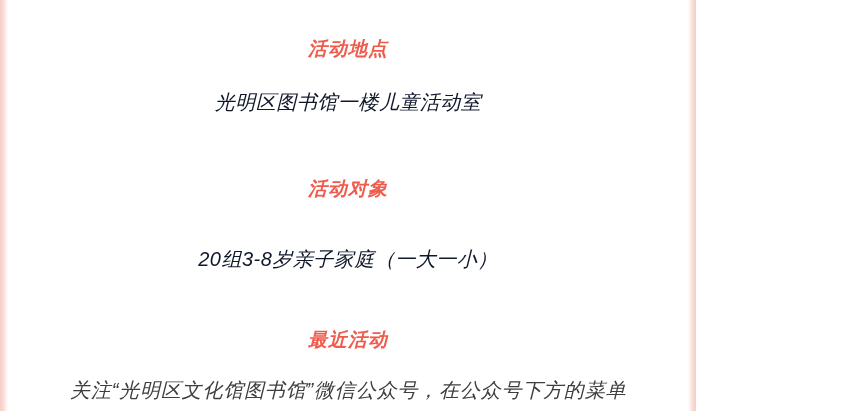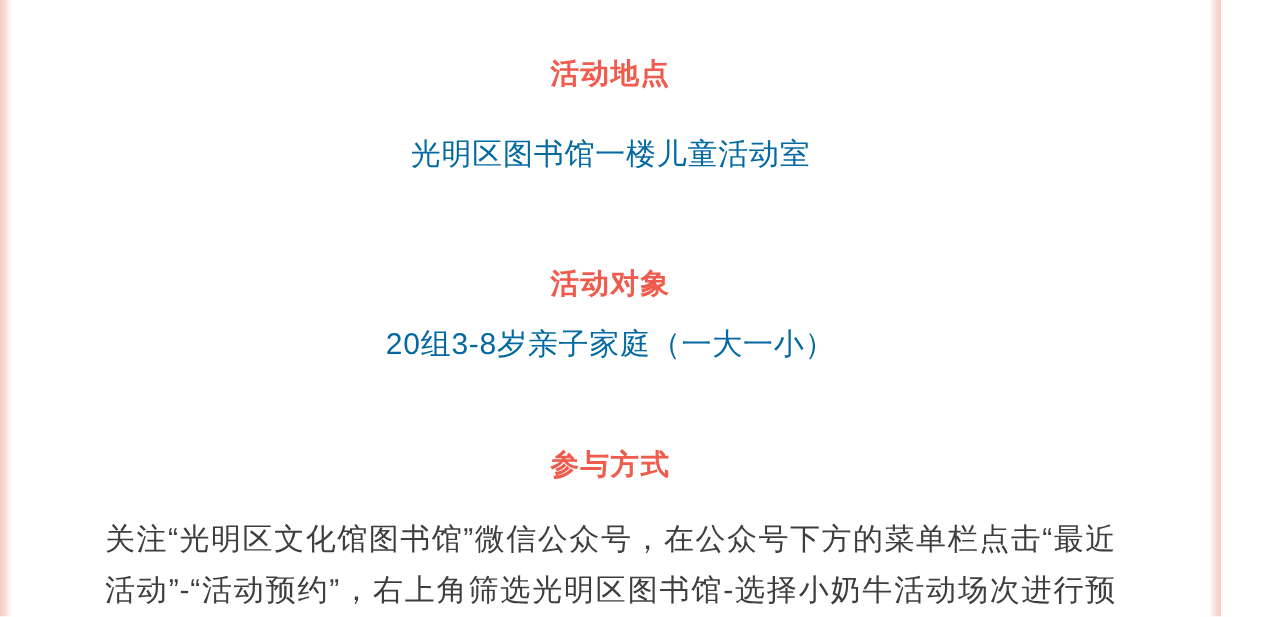--- a/index.html
+++ b/index.html
@@ -8,24 +8,25 @@
   }
   body {
     width: 844px;
     height: 411px;
     background: #ffffff;
     font-family: "Liberation Sans", sans-serif;
     overflow: hidden;
   }
   .page {
     position: relative;
-    width: 814px;
+    width: 696px;
     height: 411px;
     background: #ffffff;
     box-sizing: border-box;
+    font-style: italic;
   }
   
   .edge {
     position: absolute;
     top: 0;
     bottom: 0;
     width: 8px;
   }
   .edge-left {
     left: 0;
@@ -48,37 +49,37 @@
     width: 100%;
   }
   .sec-title {
     color: #ef5b4c;
     font-weight: bold;
     font-size: 19px;
     text-align: center;
     letter-spacing: 1px;
   }
   .sec-body {
-    color: #0369a1;
+    color: #0f172a;
     font-size: 20px;
     text-align: center;
     letter-spacing: 0.5px;
   }
   .sec-body-justify {
     color: #3e3e3e;
     font-size: 20px;
     text-align: justify;
     text-align-last: left;
     line-height: 34px;
     letter-spacing: 0.5px;
   }
   .s1-title { margin-top: 36px; }
   .s1-body  { margin-top: 27px; }
   .s2-title { margin-top: 60px; }
-  .s2-body  { margin-top: 14px; }
+  .s2-body  { margin-top: 44px; }
   .s3-title { margin-top: 54px; }
   .s3-body  { margin-top: 20px; }
 </style>
 </head>
 <body>
 
 <div class="page">
 
   <div class="edge edge-left"></div>
   <div class="edge edge-right"></div>
@@ -89,18 +90,18 @@
       <div class="sec-title s1-title">活动地点</div>
       <div class="sec-body s1-body">光明区图书馆一楼儿童活动室</div>
     </div>
 
     <div class="section">
       <div class="sec-title s2-title">活动对象</div>
       <div class="sec-body s2-body">20组3-8岁亲子家庭（一大一小）</div>
     </div>
 
     <div class="section">
-      <div class="sec-title s3-title">参与方式</div>
+      <div class="sec-title s3-title">最近活动</div>
       <div class="sec-body-justify s3-body">关注“光明区文化馆图书馆”微信公众号，在公众号下方的菜单栏点击“最近活动”-“活动预约”，右上角筛选光明区图书馆-选择小奶牛活动场次进行预约。</div>
     </div>
 
   </div>
 </div>
 
 </body></html>

